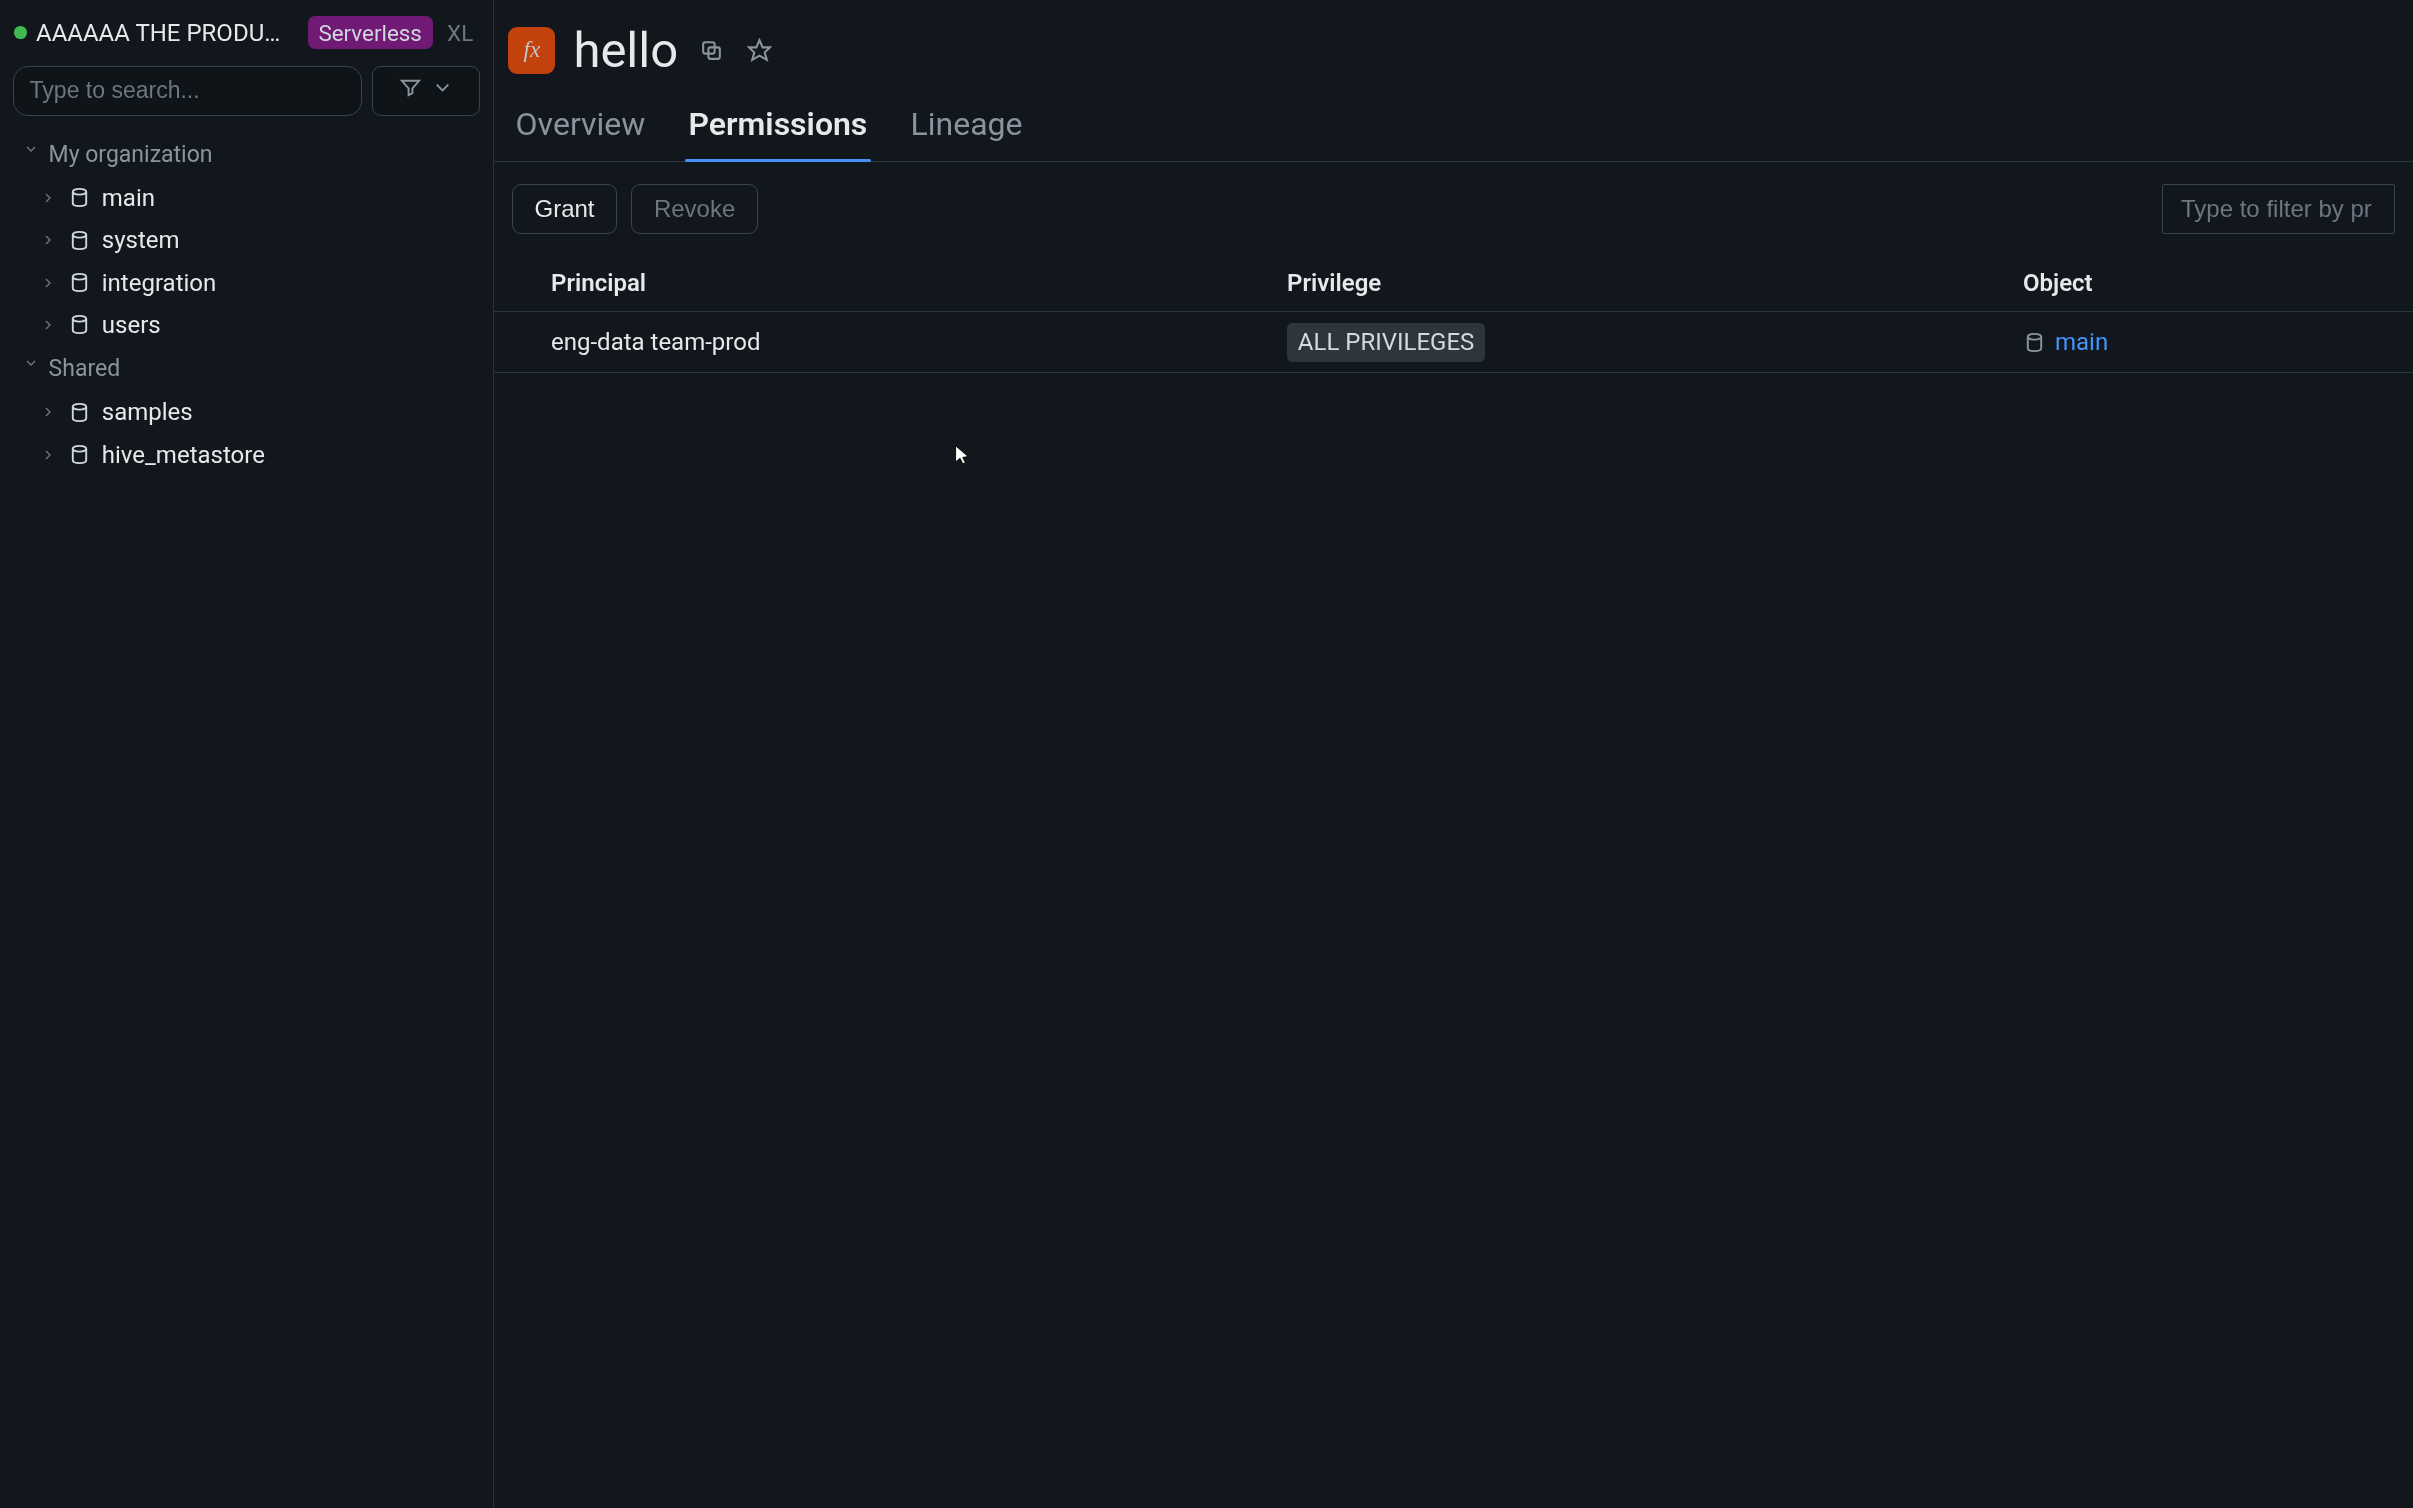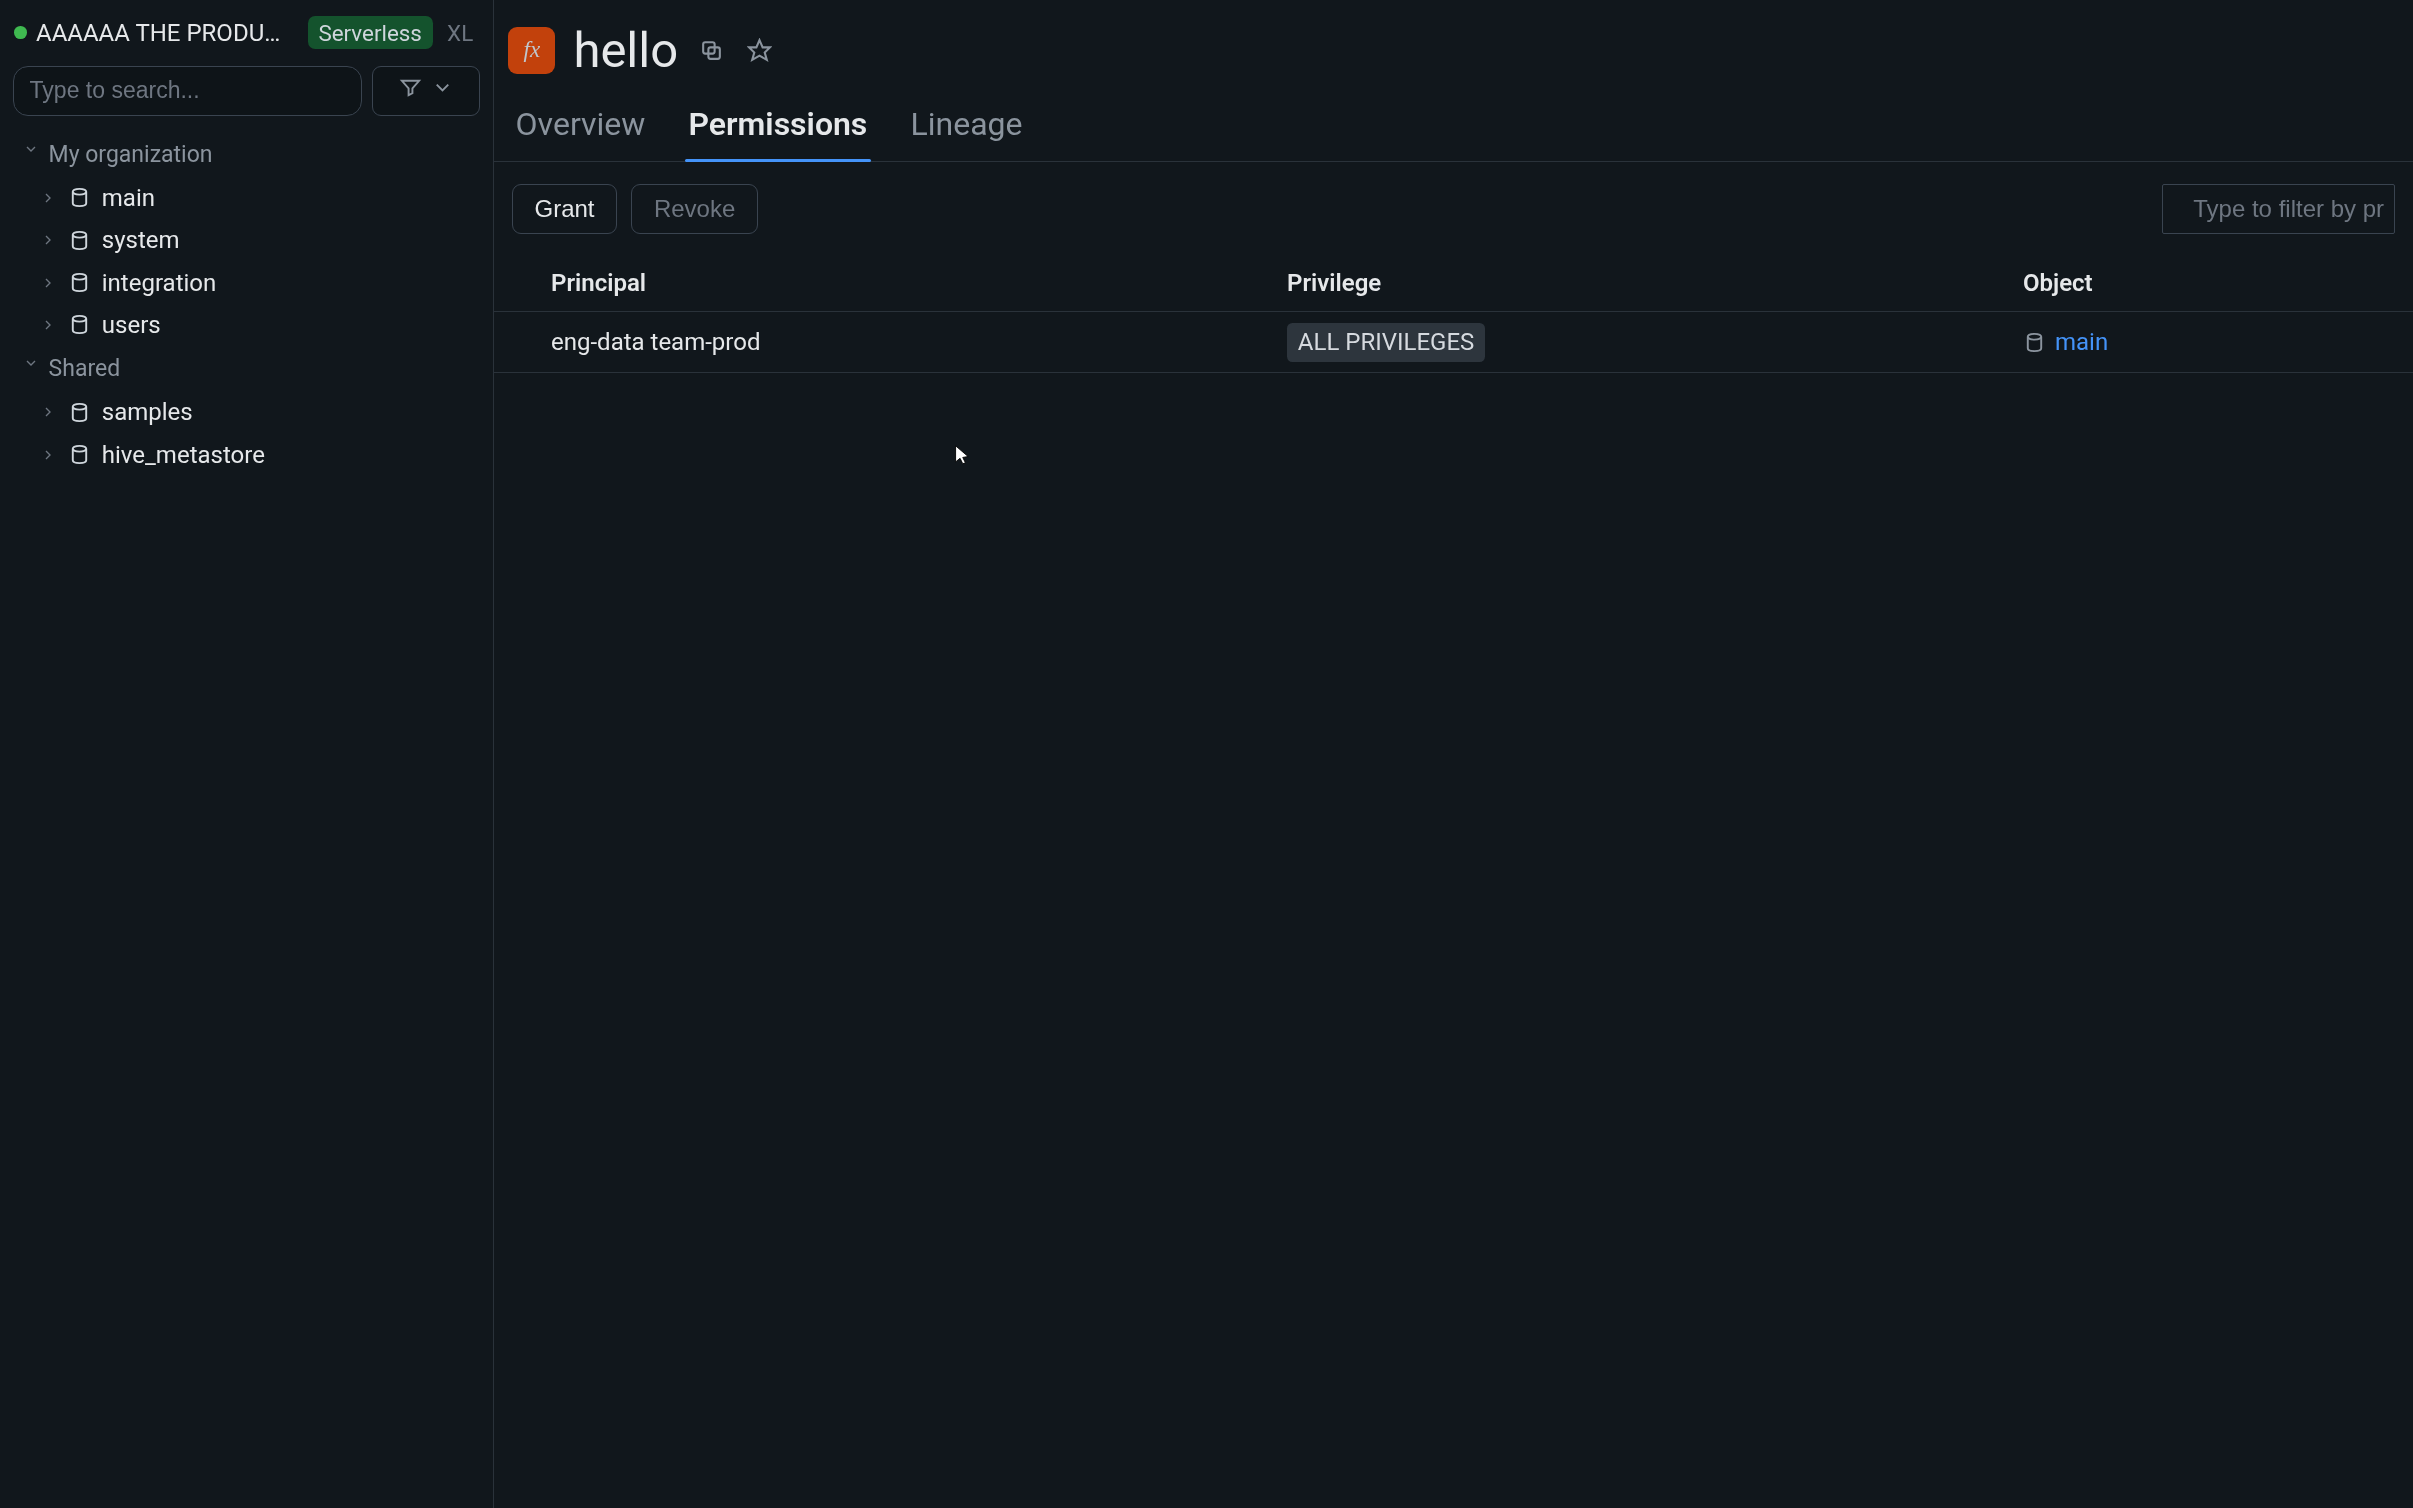--- a/index.html
+++ b/index.html
@@ -49,21 +49,21 @@
     background: var(--green);
     flex: 0 0 auto;
   }
   .sb-title {
     flex: 1;
     white-space: nowrap; overflow: hidden; text-overflow: ellipsis;
     font-size: 24px;
     color: var(--text);
   }
   .sb-chip {
-    background: #14532d;
+    background: #701a75;
     color: #cfd6dc;
     padding: 3.6px 10.8px;
     border-radius: 7.2px;
     font-size: 22.4px;
     margin-left: 7px;
   }
   .sb-xl {
     color: var(--text-dim);
     font-size: 22.4px;
     padding: 0 5.4px;
@@ -184,23 +184,22 @@
   }
   .btn.disabled { color: var(--text-dim); }
   .toolbar-spacer { flex: 1; }
   .filter-input {
     height: 50px;
     border: 0.9px solid var(--border);
     border-radius: 2px;
     background: transparent;
     color: var(--text);
     font-size: 24px;
-    padding: 0 10px;
+    padding: 0 18px;
     width: 233px;
-    text-align: right;
   }
   .filter-input::placeholder { color: var(--text-dim); }
 
   .table {
     width: 100%;
   }
   .thead, .trow {
     display: grid;
     grid-template-columns: 736px 736px 1fr;
     align-items: center;

